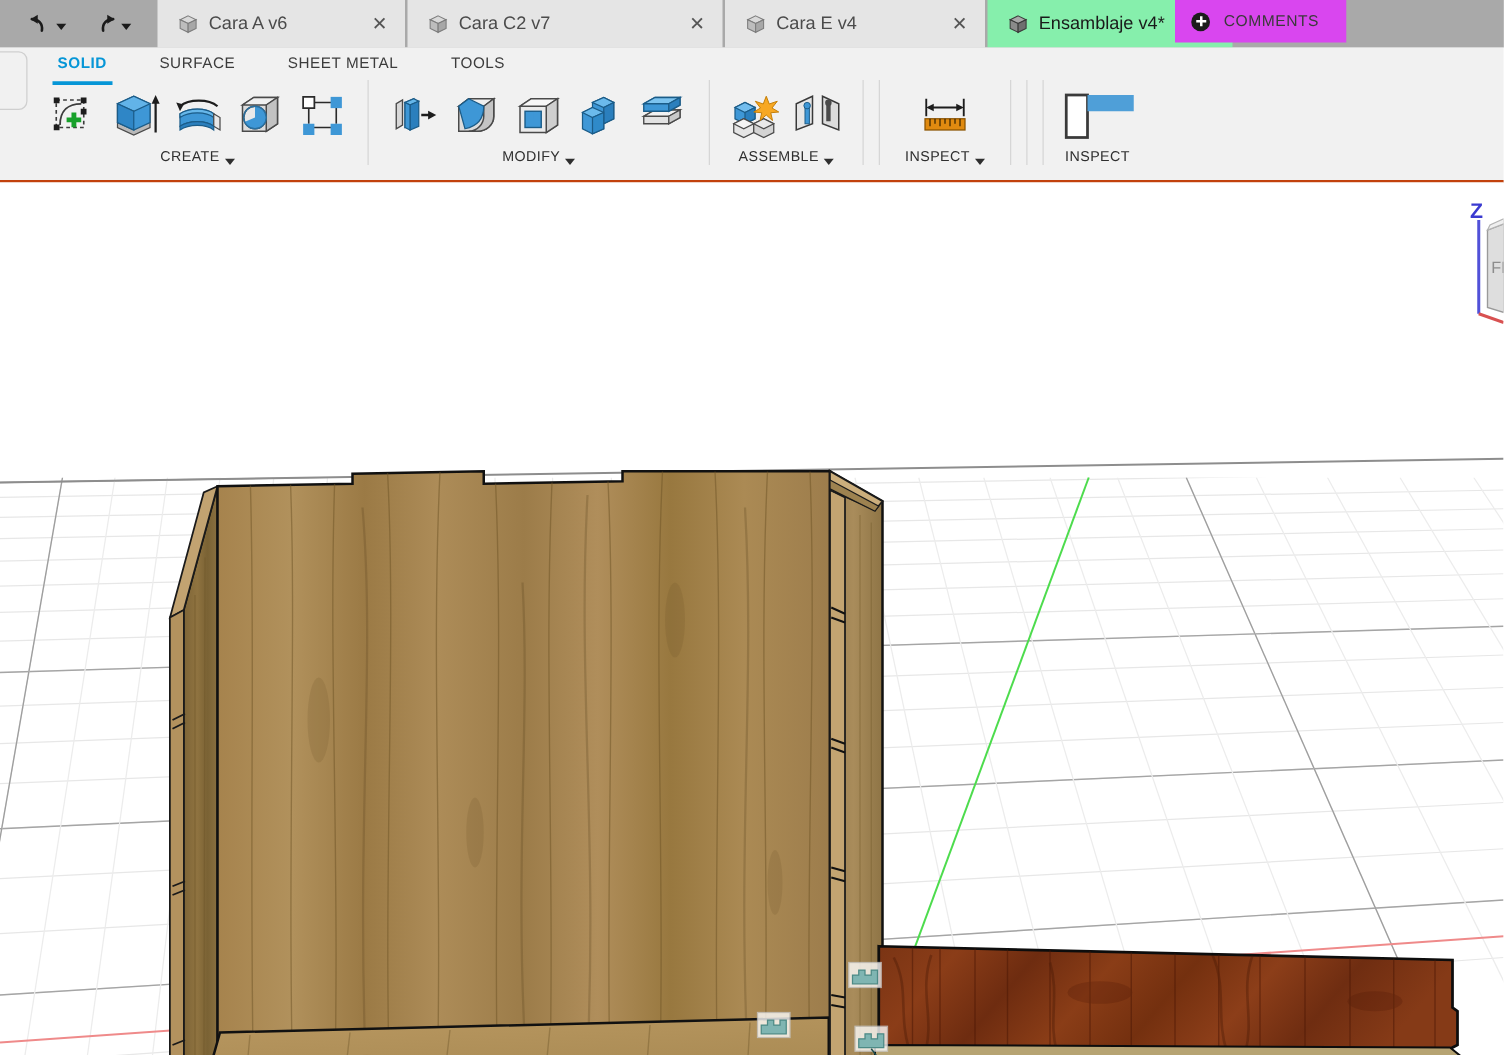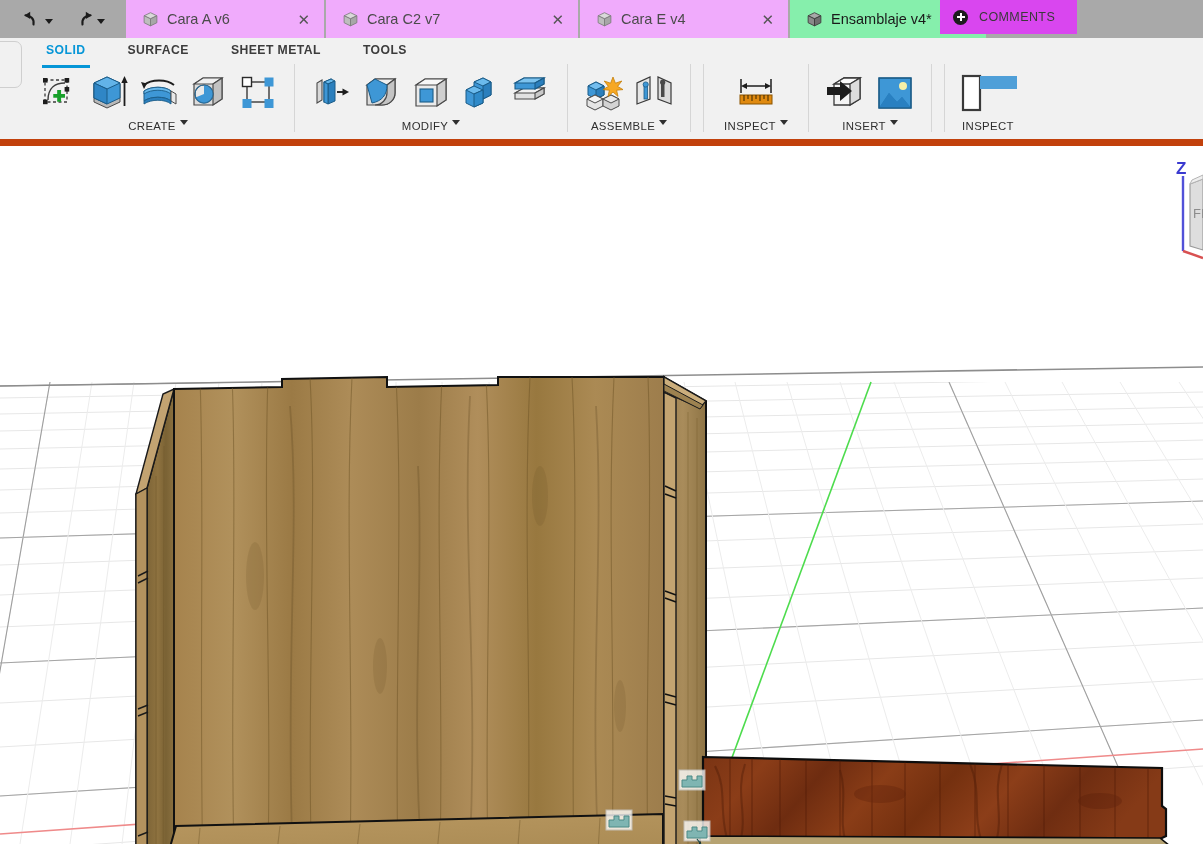--- a/index.html
+++ b/index.html
@@ -36,21 +36,21 @@
   .tabs { position:absolute; left: 126px; top: 0; display:flex; height: 38px; }
   .tab {
     position: relative;
     height: 38px; display:flex; align-items:center; gap: 8px;
     padding: 0 14px 0 16px;
     background: #bcbcbc;
     margin-right: 2px;
     min-width: 196px;
     cursor: pointer;
   }
-  .tab.inactive { background: #f0abfc; color:#4a4a4a; }
+  .tab.inactive { background: #e5e5e5; color:#4a4a4a; }
   .tab.active { background: #86efac; color: #1b1b1b; }
   .tab-label { font-size: 14.5px; white-space: nowrap; }
   .tab.inactive .tab-label { color: #4b4b4b; }
   .tab.active .tab-label { color: #1a1a1a; }
   .tab-close {
     margin-left: auto; font-size: 15px; color: #555; line-height: 1;
     padding-left: 16px; cursor:pointer;
   }
   .cube-ico { width: 17px; height: 17px; display:inline-block; flex:none; }
   .comments-tab {
@@ -66,43 +66,43 @@
   .plus-badge:before, .plus-badge:after {
     content:""; position:absolute; background:#fff;
   }
   .plus-badge:before { left:3.5px; top:6.7px; width:8px; height:2px; }
   .plus-badge:after { left:6.7px; top:3.5px; width:2px; height:8px; }
 
   
   .ribbon {
     position:absolute; top: 38px; left: 0; width: 1203px; height: 108px;
     background: #f1f1f1;
-    border-bottom: 7px solid #c2410c;
+    border-bottom: 2px solid #c2410c;
   }
   .ribbon-tabs { position:absolute; left: 0; top: 0; height: 25px; display:flex; }
   .rtab {
     font-size: 12.2px; letter-spacing:.45px; color:#3c3c3c;
     padding: 5px 0 0 0; margin-right: 42px; cursor:pointer; position:relative;
-    font-weight: 700;
+    font-weight: 400;
   }
   .rtab.active { color: #0696d7; font-weight: 700; }
   .rtab.active:after {
     content:""; position:absolute; left:-4px; right:-4px; bottom:-5px; height:3px; background:#0696d7;
   }
   .panel-left-box {
     position:absolute; left: -18px; top: 3px; width: 40px; height: 47px;
     border: 1px solid #cfcfcf; border-radius: 7px; background:#f1f1f1;
   }
 
   .groups { position:absolute; left: 28px; top: 24px; height: 82px; display:flex; align-items:flex-start; }
   .group { position:relative; height: 82px; display:flex; flex-direction:column; align-items:center; }
   .group-icons { display:flex; align-items:flex-end; gap: 2px; height: 56px; padding: 3px 6px 0 6px; }
   .group-label {
     font-size: 11.4px; letter-spacing:.35px; color:#2f2f2f;
-    display:flex; align-items:flex-start; gap:4px; margin-top: 2px; cursor:pointer;
+    display:flex; align-items:flex-end; gap:4px; margin-top: 2px; cursor:pointer;
   }
   .lblcaret {
     width:0;height:0;border-left:4px solid transparent;border-right:4px solid transparent;
     border-top:5px solid #2f2f2f;
   }
   .sep { width:1px; height:68px; background:#d6d6d6; margin: 2px 6px 0 6px; align-self:flex-start; }
   .tbtn {
     width: 48px; height: 50px; display:flex; align-items:center; justify-content:center;
     cursor:pointer; border-radius:2px;
   }
@@ -384,45 +384,20 @@
           </div>
         </div>
         <div class="group-label">
           <span>INSPECT</span>
           <span class="lblcaret"></span>
         </div>
       </div>
 
       <div class="sep"></div>
 
-      <div class="group">
-        <div class="group-icons">
-          <div class="tbtn">
-            <svg width="44" height="40" viewBox="0 0 44 40">
-              <path d="M11 32 L11 11 L21 5 L37 5 L37 26 L27 32 Z" fill="#f4f4f4" stroke="#3a3a3a" stroke-width="1.3"></path>
-              <path d="M11 11 L21 5 L37 5 L27 11 Z" fill="#fbfbfb" stroke="#3a3a3a" stroke-width="1.3"></path>
-              <path d="M27 11 L37 5 L37 26 L27 32 Z" fill="#dcdcdc" stroke="#3a3a3a" stroke-width="1.3"></path>
-              <path d="M4 14 L17 14 L17 8 L29 18 L17 28 L17 22 L4 22 Z" fill="#1d1d1d"></path>
-            </svg>
-          </div>
-          <div class="tbtn">
-            <svg width="42" height="40" viewBox="0 0 42 40">
-              <rect x="5" y="5" width="32" height="30" fill="#3e97d6" stroke="#1b5c88" stroke-width="1.2"></rect>
-              <circle cx="29" cy="13" r="4" fill="#f6f0a8"></circle>
-              <path d="M5 35 L15 20 L23 29 L28 24 L37 35 Z" fill="#1d6fae"></path>
-              <path d="M5 35 L15 20 L23 29 L28 24 L37 35 Z" fill="#2c84c4" opacity=".85"></path>
-              <rect x="5" y="5" width="32" height="30" fill="none" stroke="#1b5c88" stroke-width="1.2"></rect>
-            </svg>
-          </div>
-        </div>
-        <div class="group-label">
-          <span>INSERT</span>
-          <span class="lblcaret"></span>
-        </div>
-      </div>
 
       <div class="sep"></div>
 
 
       <div class="sep"></div>
 
       <div class="group" style="min-width:60px">
         <div class="group-icons">
           <div class="tbtn" style="width:60px">
             <svg width="60" height="46" viewBox="0 0 60 46">

